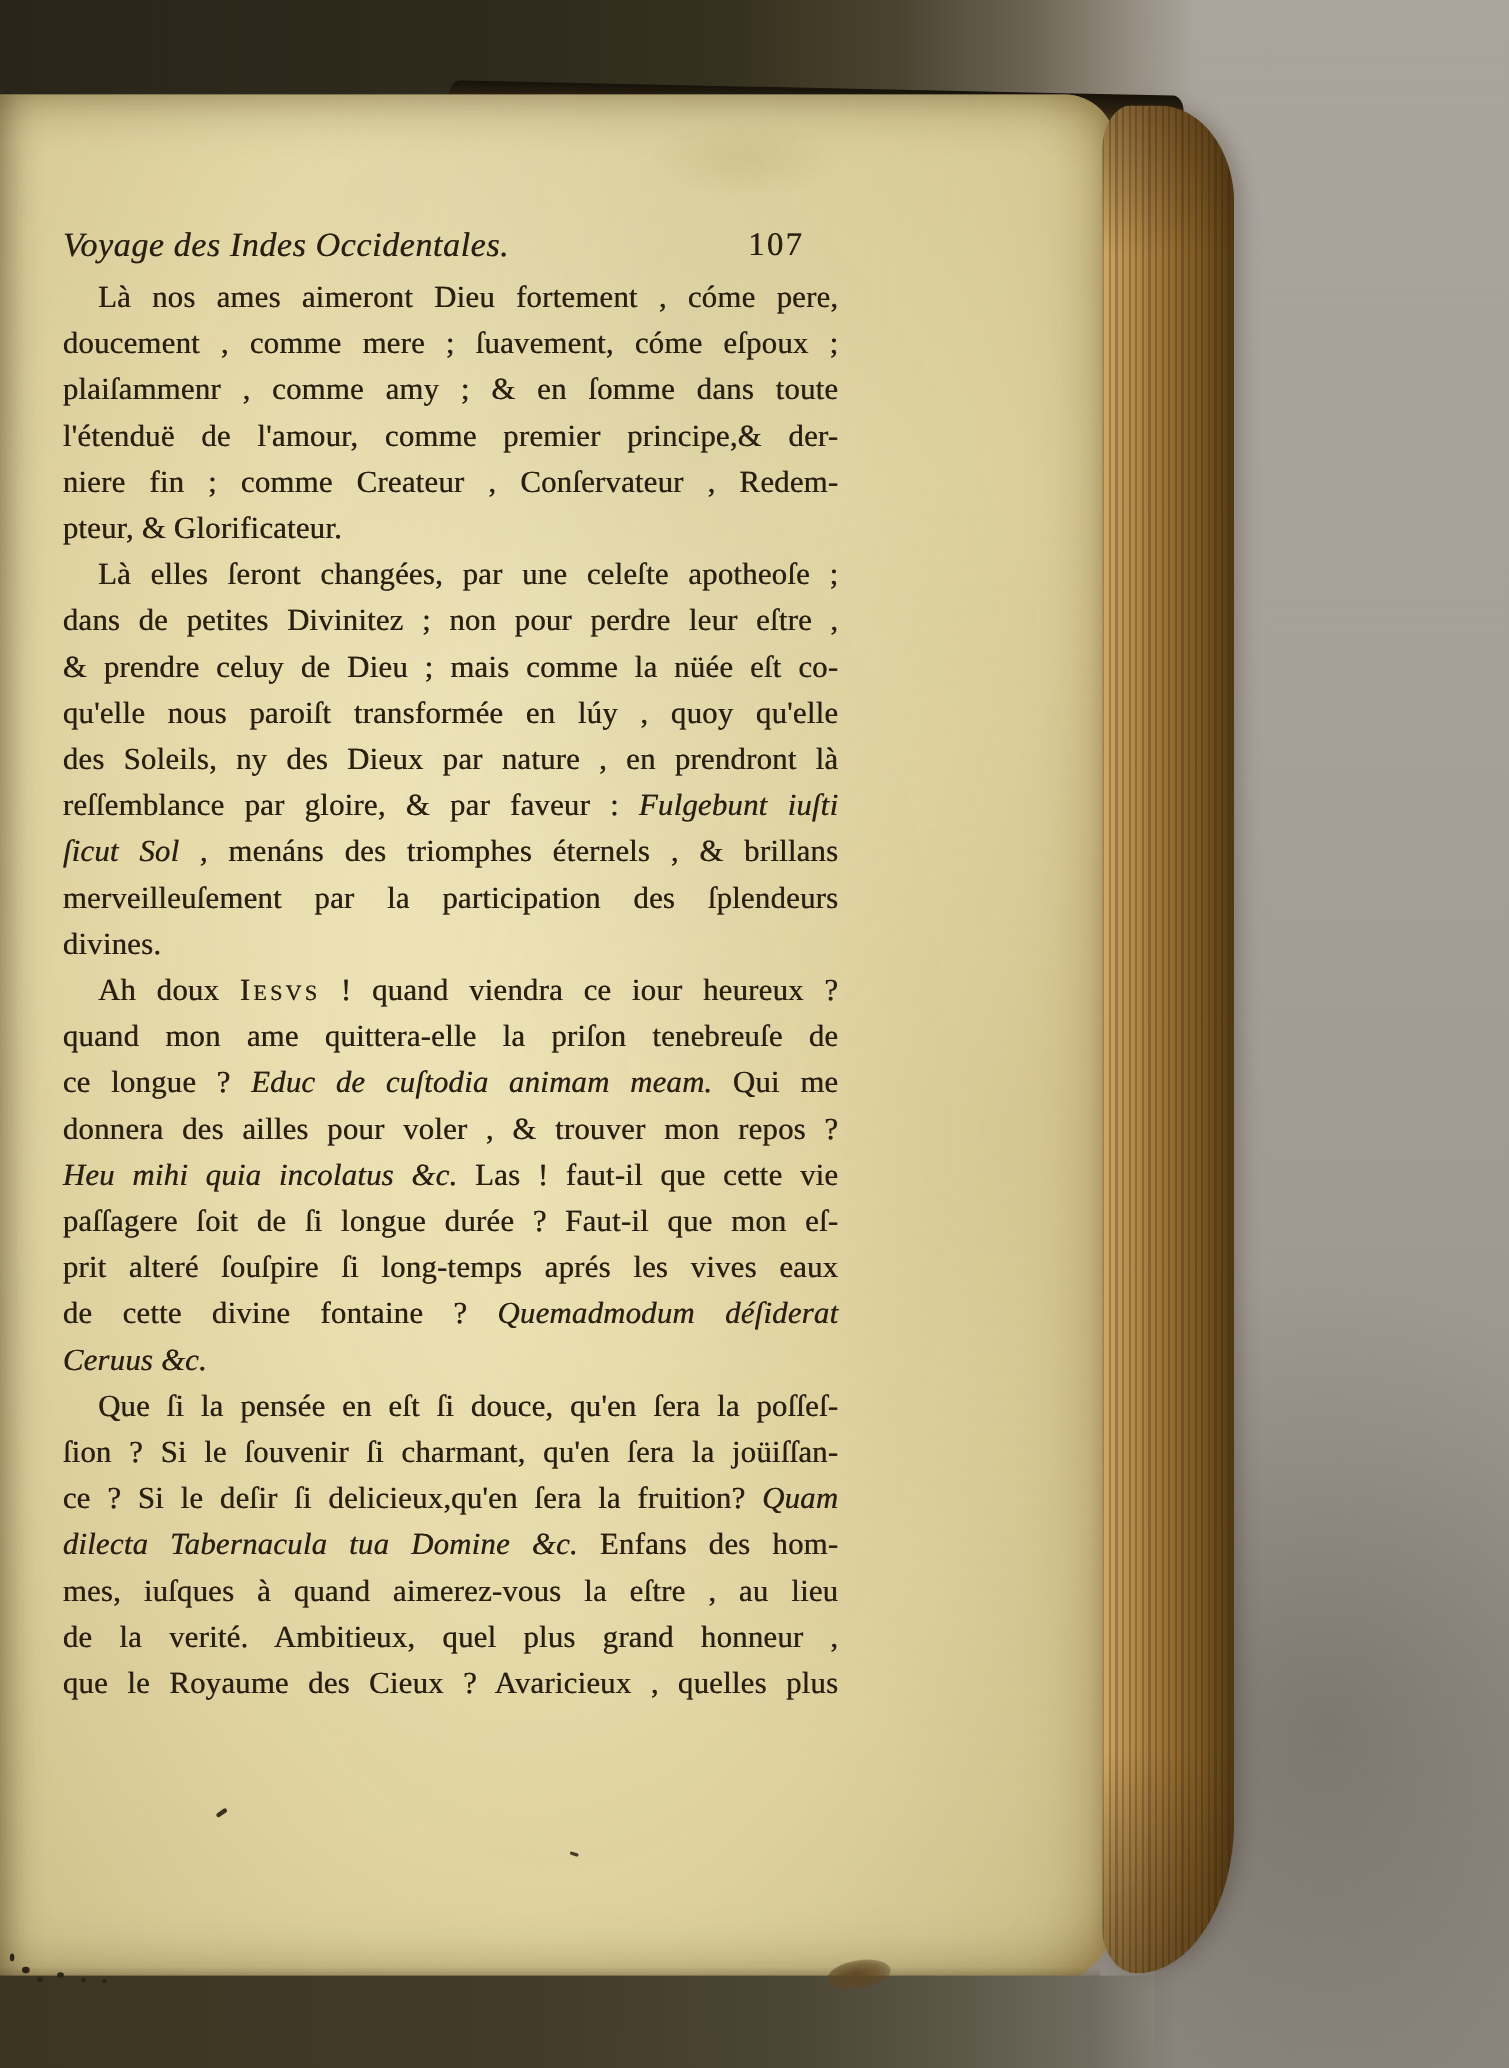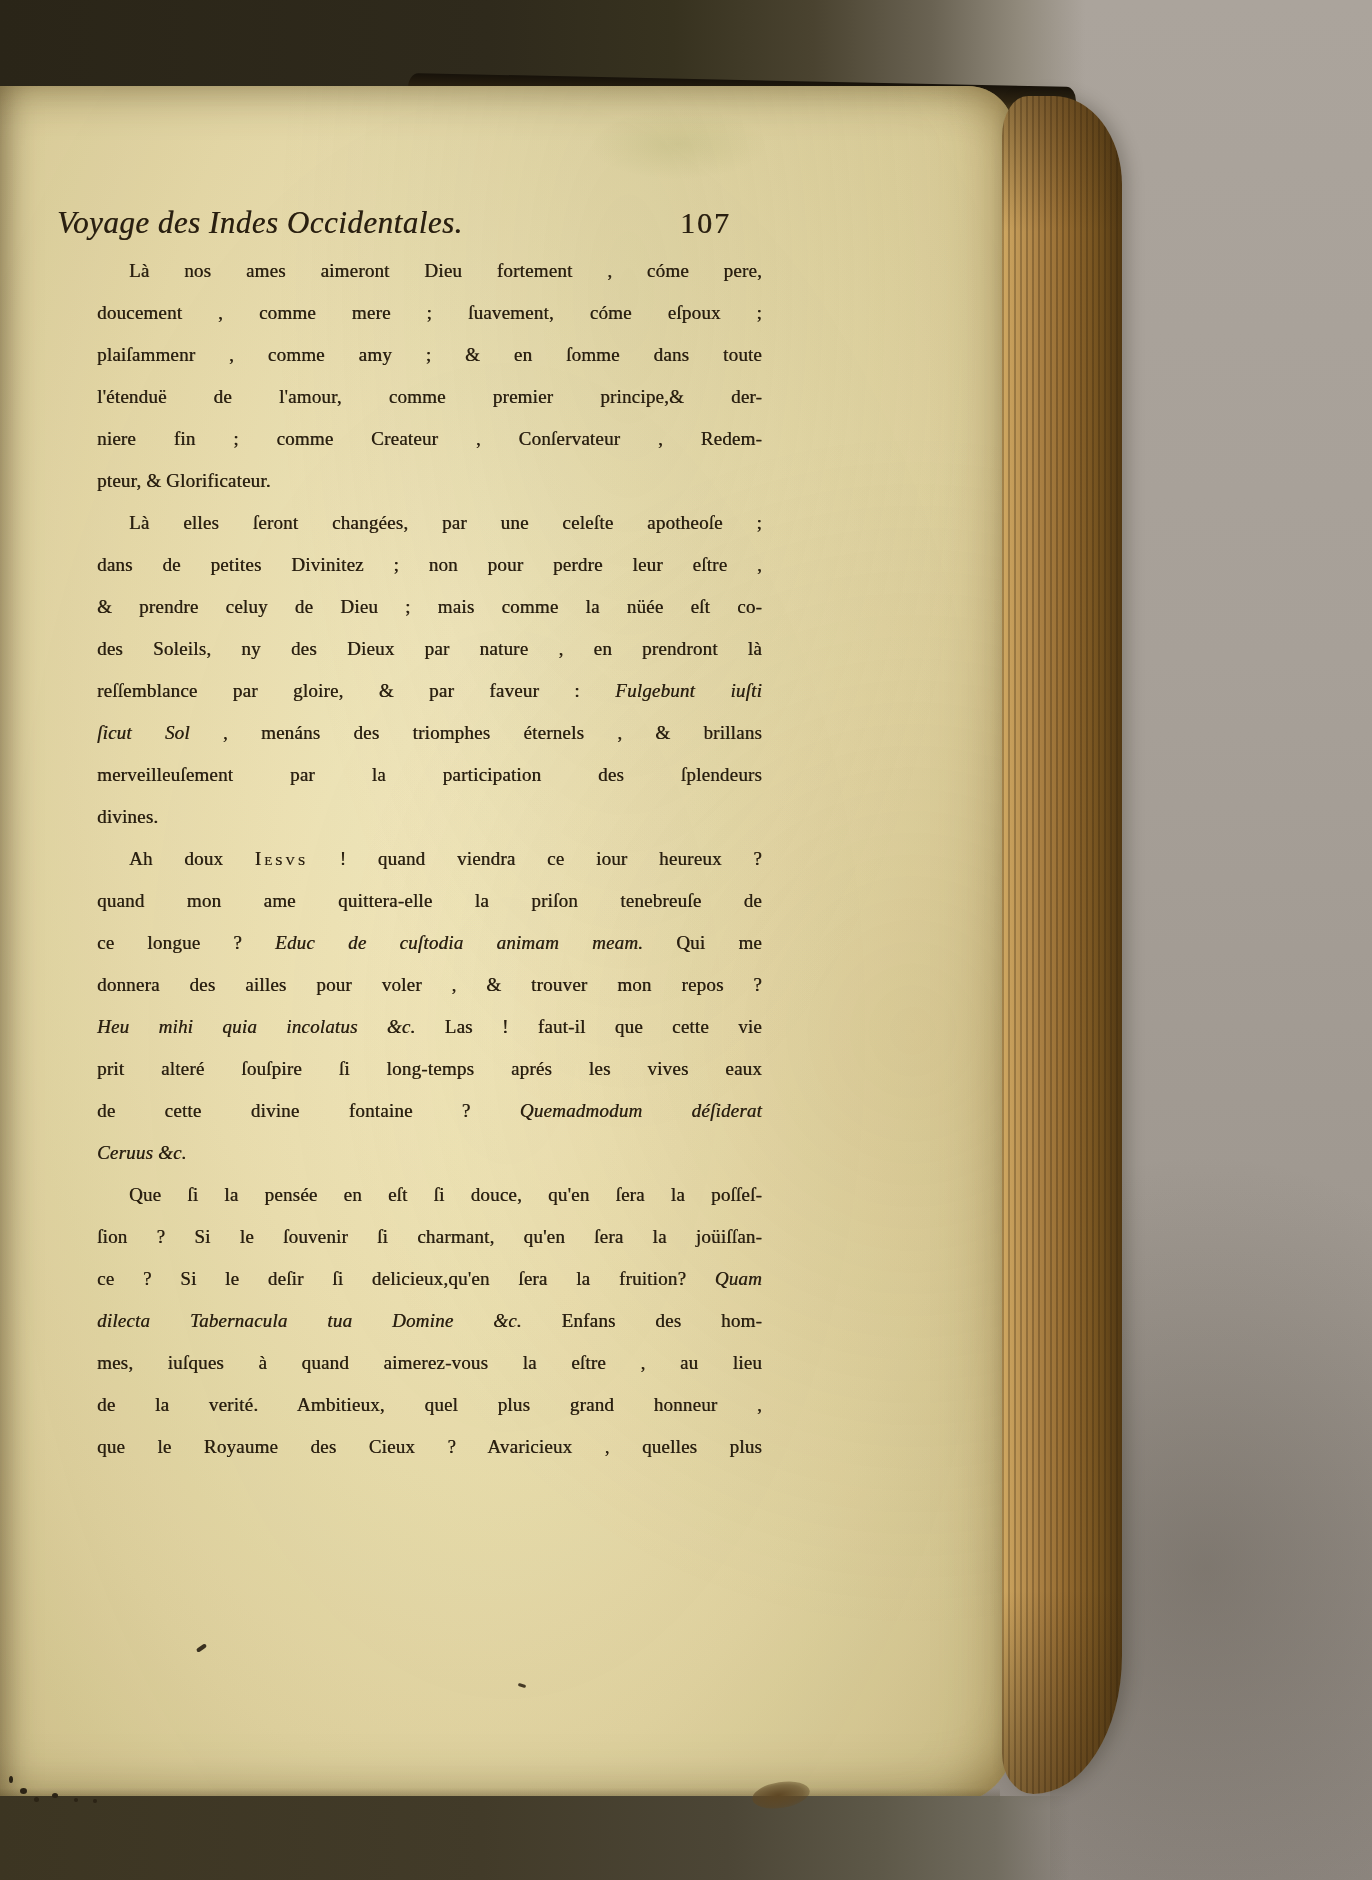--- a/index.html
+++ b/index.html
@@ -69,21 +69,21 @@
   .textblock{position:absolute;left:57px;top:200px;width:705px;color:var(--ink,#291f10);}
   .header{position:relative;height:46px;line-height:46px;font-size:31px;}
   .header .title{
     display:block;text-align:left;font-style:italic;letter-spacing:.5px;
     text-shadow:.4px 0 0 rgba(41,31,16,.75);
   }
   .header .pageno{
     position:absolute;right:31px;top:0;font-size:30px;letter-spacing:2px;
     text-shadow:.4px 0 0 rgba(41,31,16,.75);
   }
-  .body{margin-top:4px;font-size:19px;margin-left:40px;}
+  .body{margin-top:4px;font-size:28px;}
   .line{
     height:42px;line-height:42px;white-space:normal;
     text-align:justify;text-align-last:justify;
     text-shadow:.45px 0 0 rgba(41,31,16,.8);
     letter-spacing:.2px;
   }
   .line.loose{text-align-last:left;}
   .line.ind{padding-left:32px;}
   .it{font-style:italic;}
   .sc{font-variant:small-caps;letter-spacing:3px;}
@@ -125,32 +125,34 @@
           <div class="line"><span>doucement , comme mere ; ſuavement, cóme eſpoux ;</span></div>
           <div class="line"><span>plaiſammenr , comme amy ; &amp; en ſomme dans toute</span></div>
           <div class="line"><span>l'étenduë de l'amour, comme premier principe,&amp; der-</span></div>
           <div class="line"><span>niere fin ; comme Createur , Conſervateur , Redem-</span></div>
           <div class="line loose"><span>pteur, &amp; Glorificateur.</span></div>
         </div>
         <div>
           <div class="line ind"><span>Là elles ſeront changées, par une celeſte apotheoſe ;</span></div>
           <div class="line"><span>dans de petites Divinitez ; non pour perdre leur eſtre ,</span></div>
           <div class="line"><span>&amp; prendre celuy de Dieu ; mais comme la nüée eſt co-</span></div>
+          <div class="line"><span>qu'elle nous paroiſt transformée en lúy , quoy qu'elle</span></div>
           <div class="line"><span>des Soleils, ny des Dieux par nature , en prendront là</span></div>
           <div class="line"><span>reſſemblance par gloire, &amp; par faveur : </span><span class="it">Fulgebunt iuſti</span></div>
           <div class="line"><span class="it">ſicut Sol ,</span><span> menáns des triomphes éternels , &amp; brillans</span></div>
           <div class="line"><span>merveilleuſement par la participation des ſplendeurs</span></div>
           <div class="line loose"><span>divines.</span></div>
         </div>
         <div>
           <div class="line ind"><span>Ah doux </span><span class="sc">Iesvs</span><span> ! quand viendra ce iour heureux ?</span></div>
           <div class="line"><span>quand mon ame quittera-elle la priſon tenebreuſe de</span></div>
           <div class="line"><span>ce longue ? </span><span class="it">Educ de cuſtodia animam meam.</span><span> Qui me</span></div>
           <div class="line"><span>donnera des ailles pour voler , &amp; trouver mon repos ?</span></div>
           <div class="line"><span class="it">Heu mihi quia incolatus &amp;c.</span><span> Las ! faut-il que cette vie</span></div>
+          <div class="line"><span>paſſagere ſoit de ſi longue durée ? Faut-il que mon eſ-</span></div>
           <div class="line"><span>prit alteré ſouſpire ſi long-temps aprés les vives eaux</span></div>
           <div class="line"><span>de cette divine fontaine ? </span><span class="it">Quemadmodum déſiderat</span></div>
           <div class="line loose"><span class="it">Ceruus &amp;c.</span></div>
         </div>
         <div>
           <div class="line ind"><span>Que ſi la pensée en eſt ſi douce, qu'en ſera la poſſeſ-</span></div>
           <div class="line"><span>ſion ? Si le ſouvenir ſi charmant, qu'en ſera la joüiſſan-</span></div>
           <div class="line"><span>ce ? Si le deſir ſi delicieux,qu'en ſera la fruition? </span><span class="it">Quam</span></div>
           <div class="line"><span class="it">dilecta Tabernacula tua Domine &amp;c.</span><span> Enfans des hom-</span></div>
           <div class="line"><span>mes, iuſques à quand aimerez-vous la eſtre , au lieu</span></div>

